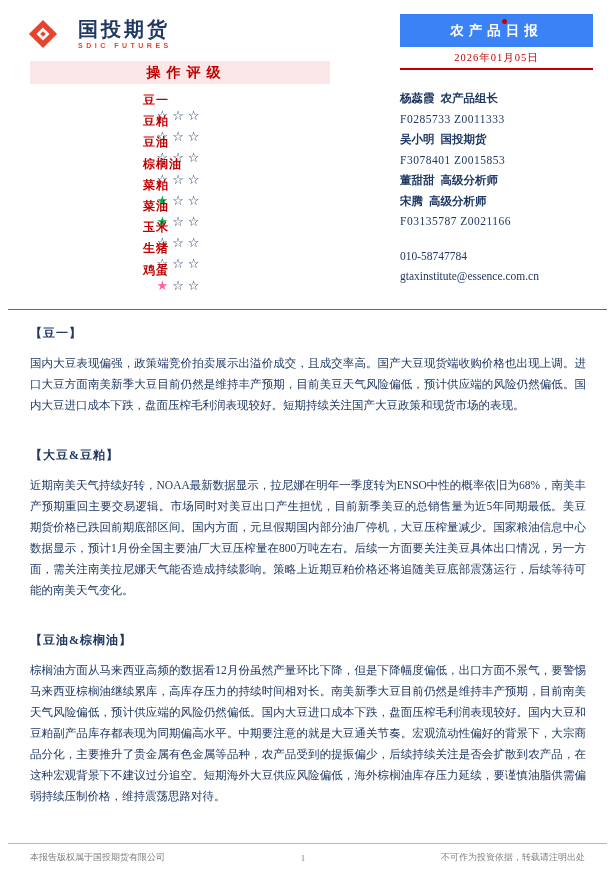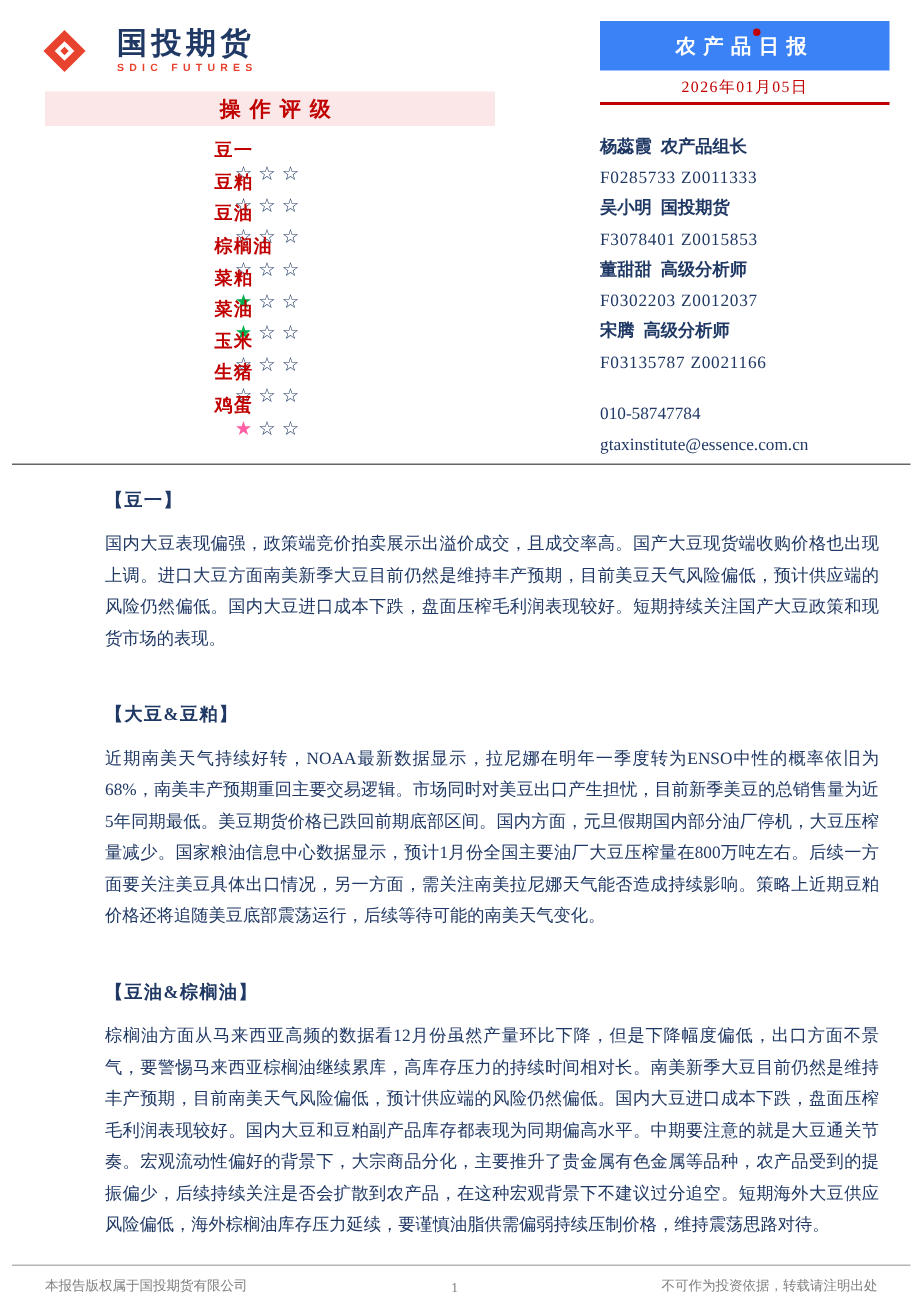--- a/index.html
+++ b/index.html
@@ -64,21 +64,21 @@
   .analyst-title-line { font-weight: bold; }
   .analyst-title { margin-left: 6px; }
   .analyst-codes { letter-spacing: 0.5px; }
   .contact-phone { margin-top: 14px; }
 
   
   .separator { position: absolute; left: 8px; right: 8px; top: 309px; border: none; border-top: 1px solid #666; margin: 0; }
 
   
   .content { position: absolute; left: 30px; top: 325px; width: 556px; }
-  .report-section { margin-bottom: 31px; margin-left: 40px; }
+  .report-section { margin-bottom: 31px; }
   .section-heading { font-size: 12px; font-weight: bold; margin: 0 0 11px 0; letter-spacing: 1px; color: #1F3864; }
   .section-body { font-size: 11.5px; line-height: 21px; text-align: justify; margin: 0; color: #1F3864; }
 
   
   .footer-line { position: absolute; left: 8px; right: 8px; top: 843px; border-top: 1px solid #b5b5b5; }
   .page-footer {
     position: absolute; left: 30px; right: 30px; top: 851px;
     display: flex; justify-content: space-between; align-items: center;
     color: #808080; font-size: 9px;
   }
@@ -163,21 +163,20 @@
     <div class="analyst">
       <div class="analyst-title-line"><span>杨蕊霞</span><span class="analyst-title">农产品组长</span></div>
       <div class="analyst-codes">F0285733 Z0011333</div>
     </div>
     <div class="analyst">
       <div class="analyst-title-line"><span>吴小明</span><span class="analyst-title">国投期货</span></div>
       <div class="analyst-codes">F3078401 Z0015853</div>
     </div>
     <div class="analyst">
       <div class="analyst-title-line"><span>董甜甜</span><span class="analyst-title">高级分析师</span></div>
-      <div class="analyst-codes">F0302203 Z0012037</div>
     </div>
     <div class="analyst">
       <div class="analyst-title-line"><span>宋腾</span><span class="analyst-title">高级分析师</span></div>
       <div class="analyst-codes">F03135787 Z0021166</div>
     </div>
     <div class="contact-phone">010-58747784</div>
     <div class="contact-email">gtaxinstitute@essence.com.cn</div>
   </div>
 
   <hr class="separator">

